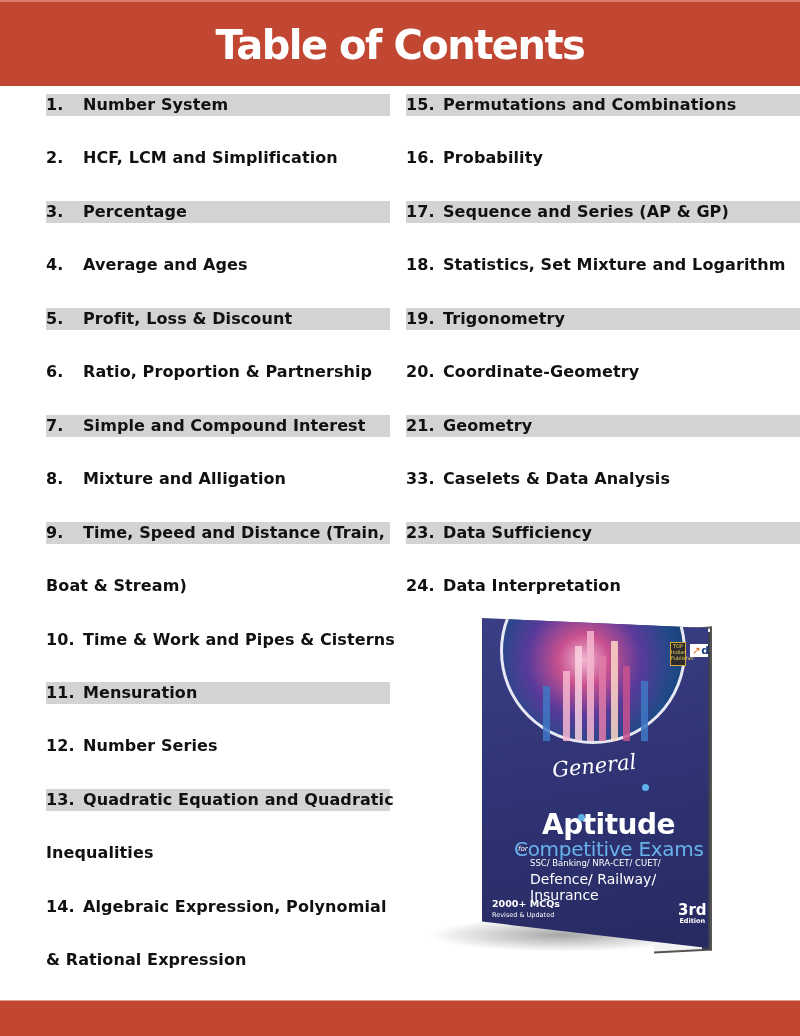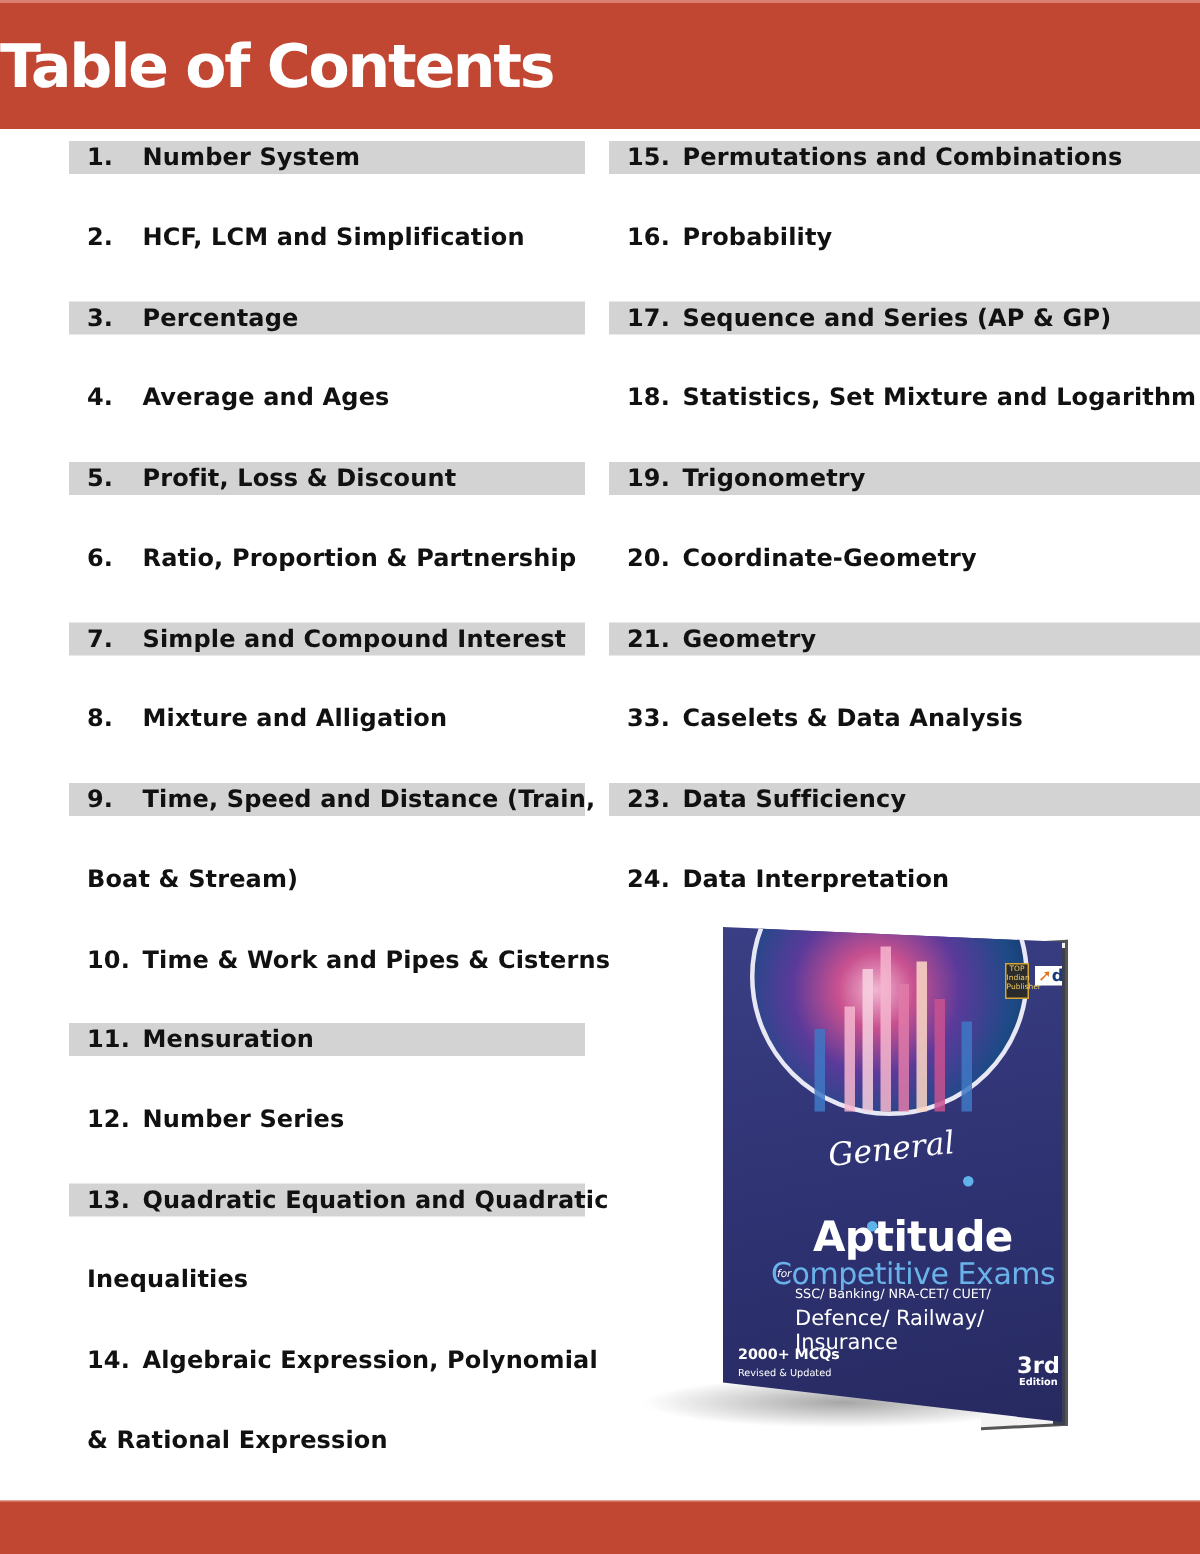--- a/index.html
+++ b/index.html
@@ -1,24 +1,24 @@
 <!DOCTYPE html>
 <html><head>
 <meta charset="utf-8">
 <style>
   html, body { margin:0; padding:0; }
   body { width:800px; height:1036px; position:relative; background:#ffffff; overflow:hidden;
          font-family:"DejaVu Sans", sans-serif; }
   .header { position:absolute; left:0; top:0; width:800px; height:86px; background:#c24733;
             border-top:2px solid #d9806f; box-sizing:border-box; }
-  .header h1 { margin:0; color:#ffffff; font-family:"DejaVu Sans", sans-serif;
+  .header h1 { margin:0; color:#ffffff; text-align:center; font-family:"DejaVu Sans", sans-serif;
                font-weight:bold; font-size:40px; line-height:86px; letter-spacing:-1.5px; }
   .footer { position:absolute; left:0; top:1000px; width:800px; height:36px; background:#c24733;
             border-top:1px solid #e0a08f; box-sizing:border-box; }
-  .row { position:absolute; height:22px; box-sizing:border-box; padding-left:12px;
+  .row { position:absolute; height:22px; box-sizing:border-box; padding-left:0;
          font-family:"DejaVu Sans", sans-serif; font-weight:bold; font-size:16px; color:#111;
          line-height:22px; white-space:nowrap; letter-spacing:0.1px; }
   .row.shaded { background:#d3d3d4; }
   .row .num { display:inline-block; width:37px; }
   .col-left { left:46px; width:344px; }
   .col-right { left:406px; width:400px; }
   .book { position:absolute; left:432px; top:618px; width:300px; height:345px; }
   .book .shadow { position:absolute; left:-5px; top:300px; width:270px; height:34px;
                   background:radial-gradient(ellipse at center, rgba(0,0,0,0.35), rgba(0,0,0,0) 70%); }
   .book .pages { position:absolute; left:222px; top:10px; width:56px; height:320px; background:#f3f3f3;

